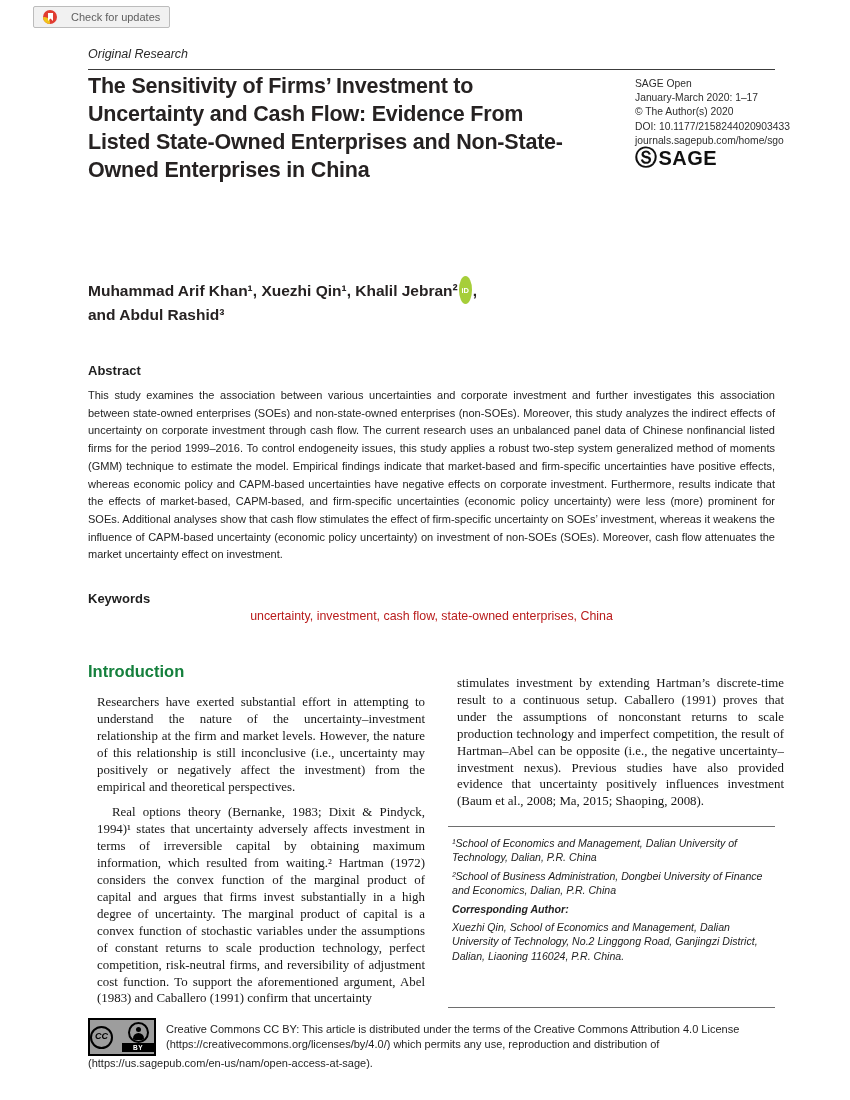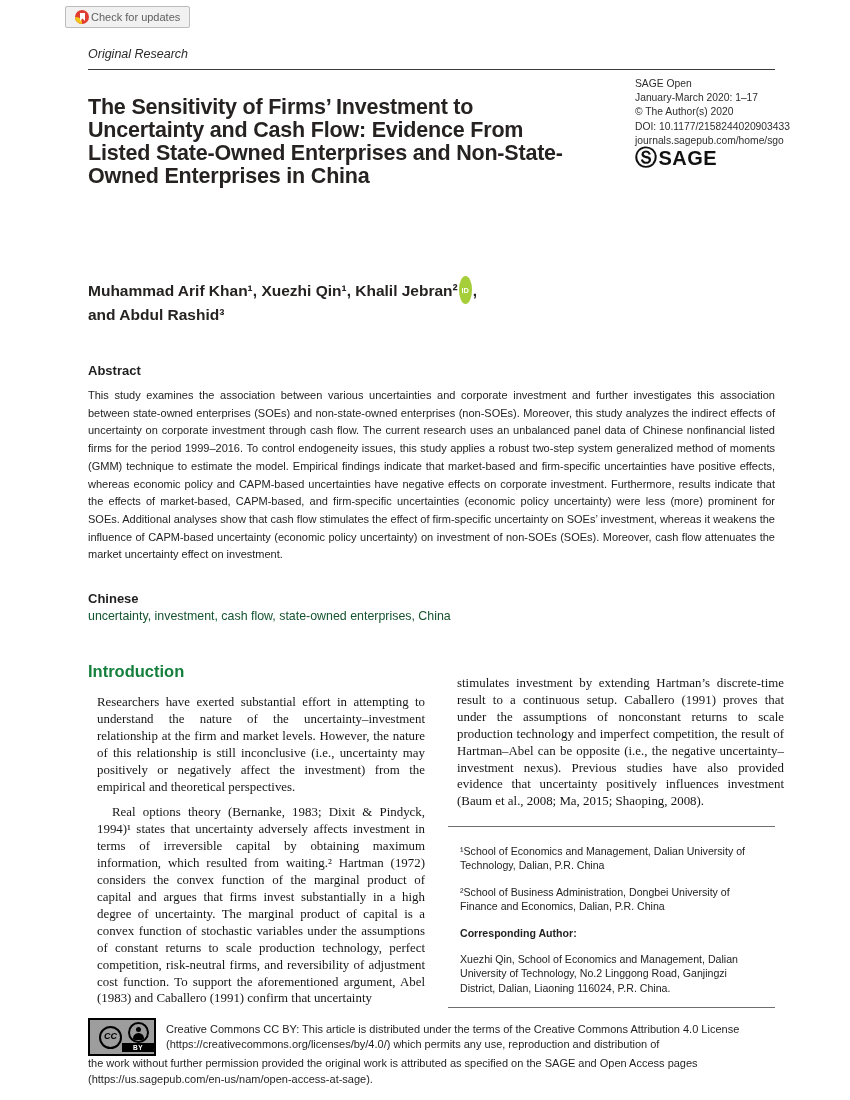--- a/index.html
+++ b/index.html
@@ -1,70 +1,70 @@
 <!DOCTYPE html>
 <html><head>
 <meta charset="utf-8">
 <style>
   html,body{margin:0;padding:0;background:#fff;}
   .page{position:relative;width:850px;height:1100px;background:#ffffff;overflow:hidden;
         font-family:"Liberation Sans",sans-serif;color:#1c1c1c;}
 
   
   .check-btn{position:absolute;left:33px;top:6px;height:22px;display:inline-flex;align-items:center;
-             gap:2px;padding:0 9px;background:#f1f1f1;border:1px solid #bcbcbc;border-radius:2px;
-             font-size:11px;color:#5f5f5f;cursor:pointer;margin-left:32px;}
+             gap:14px;padding:0 9px;background:#f1f1f1;border:1px solid #bcbcbc;border-radius:2px;
+             font-size:11px;color:#5f5f5f;cursor:pointer;}
   .crossmark{position:relative;width:14px;height:14px;border-radius:50%;background:#e03c31;overflow:hidden;flex:0 0 auto;}
   .crossmark::before{content:"";position:absolute;left:-4px;bottom:-4px;width:11px;height:11px;border-radius:50%;background:#f0c419;}
   .crossmark::after{content:"";position:absolute;left:5px;top:3px;width:5px;height:8px;background:#fff;
                     clip-path:polygon(0 0,100% 0,100% 100%,50% 68%,0 100%);}
   .section-label{position:absolute;left:88px;top:47px;font-size:12.5px;font-style:italic;color:#2a2a2a;}
   .rule-header{position:absolute;left:88px;top:69px;width:687px;height:1px;background:#3c3c3c;}
 
   
   .meta{position:absolute;left:635px;top:77px;width:170px;font-size:10.3px;line-height:14.2px;color:#2e2e2e;}
   .sage-logo{margin-top:3px;font-weight:bold;color:#111;letter-spacing:.5px;font-size:20px;display:flex;align-items:center;}
   .sage-logo .s-circ{font-size:22px;font-weight:bold;margin-right:1px;}
 
   
-  .title{position:absolute;left:88px;top:96px;width:478px;font-size:21.5px;line-height:23px;
+  .title{position:absolute;left:88px;top:72px;width:478px;font-size:21.5px;line-height:28px;
          font-weight:bold;color:#262222;letter-spacing:-.2px;}
   .authors{position:absolute;left:88px;top:276px;width:500px;font-size:15.5px;line-height:21px;
            font-weight:bold;color:#262222;}
   .authors .row{white-space:nowrap;}
   .orcid{display:inline-flex;align-items:center;justify-content:center;width:13px;height:28px;border-radius:50%;
          background:#a6ce39;color:#fff;font-size:7.5px;font-weight:bold;vertical-align:3px;margin:0 1px;cursor:pointer;}
 
   
   .abs-head{position:absolute;left:88px;top:363px;font-size:13px;font-weight:bold;color:#1f1f1f;}
   .abs-text{position:absolute;left:88px;top:387px;width:687px;font-size:11px;line-height:17.7px;
             text-align:justify;color:#242424;}
   .kw-head{position:absolute;left:88px;top:591px;font-size:13px;font-weight:bold;color:#1f1f1f;}
-  .kw-text{position:absolute;left:88px;top:609px;width:687px;font-size:12.4px;color:#14532d;}
+  .kw-text{position:absolute;left:88px;top:609px;width:687px;font-size:12.4px;color:#b91c1c;text-align:center;}
 
   
   .col-left{position:absolute;left:88px;top:662px;width:346px;}
   .col-right-para{position:absolute;left:448px;top:666px;width:327px;}
   .intro-head{font-size:16.5px;font-weight:bold;color:#15803d;margin:0 0 13px 0;}
   .body-serif{font-family:"Liberation Serif",serif;font-size:12.9px;line-height:16.9px;
               text-align:justify;color:#161616;margin:9px;}
   .body-serif.indent{text-indent:15px;}
 
   
   .fn-rule-top{position:absolute;left:448px;top:826px;width:327px;height:1px;background:#6e6e6e;}
   .fn-rule-bottom{position:absolute;left:448px;top:1007px;width:327px;height:1px;background:#6e6e6e;}
   .fn-block{position:absolute;left:448px;top:832px;width:327px;font-size:10.6px;line-height:14.4px;color:#232323;}
-  .fn-block p{margin:12px;}
+  .fn-block p{margin:4px;font-style:italic;}
   .corr-head{font-weight:bold;margin-top:10px;}
 
   
   .footer{position:absolute;left:88px;top:1018px;width:700px;font-size:11px;line-height:15.5px;color:#1f1f1f;}
   .footer-row{display:flex;align-items:center;gap:10px;}
   .cc-badge{width:64px;height:34px;background:#9d9d9d;border:2px solid #000;display:flex;flex:0 0 auto;}
-  .cc-cell-left{width:50%;display:flex;align-items:center;justify-content:flex-end;font-style:italic;}
+  .cc-cell-left{width:50%;display:flex;align-items:center;justify-content:flex-start;font-style:italic;}
   .cc-circle{width:23px;height:23px;border:2px solid #000;border-radius:50%;box-sizing:border-box;
              display:flex;align-items:center;justify-content:center;font-size:9px;font-weight:bold;color:#000;}
   .cc-cell-right{width:50%;display:flex;flex-direction:column;align-items:center;}
   .person-circle{width:21px;height:21px;border:2px solid #000;border-radius:50%;box-sizing:border-box;
                  margin-top:2px;display:flex;flex-direction:column;align-items:center;overflow:hidden;}
   .person-head{width:5px;height:5px;border-radius:50%;background:#000;margin-top:3px;}
   .person-body{width:11px;height:7px;border-radius:6px 6px 0 0;background:#000;margin-top:1px;}
   .by-strip{width:100%;height:9px;background:#000;color:#fff;font-size:6.5px;font-weight:bold;
             display:flex;align-items:center;justify-content:center;letter-spacing:.5px;}
 </style>
@@ -98,21 +98,21 @@
   <div class="authors">
     <div class="row">
       <span>Muhammad Arif Khan¹, Xuezhi Qin¹, Khalil Jebran²</span><span class="orcid">iD</span><span>,</span>
     </div>
     <div class="row">and Abdul Rashid³</div>
   </div>
 
   <div class="abs-head">Abstract</div>
   <div class="abs-text">This study examines the association between various uncertainties and corporate investment and further investigates this association between state-owned enterprises (SOEs) and non-state-owned enterprises (non-SOEs). Moreover, this study analyzes the indirect effects of uncertainty on corporate investment through cash flow. The current research uses an unbalanced panel data of Chinese nonfinancial listed firms for the period 1999–2016. To control endogeneity issues, this study applies a robust two-step system generalized method of moments (GMM) technique to estimate the model. Empirical findings indicate that market-based and firm-specific uncertainties have positive effects, whereas economic policy and CAPM-based uncertainties have negative effects on corporate investment. Furthermore, results indicate that the effects of market-based, CAPM-based, and firm-specific uncertainties (economic policy uncertainty) were less (more) prominent for SOEs. Additional analyses show that cash flow stimulates the effect of firm-specific uncertainty on SOEs’ investment, whereas it weakens the influence of CAPM-based uncertainty (economic policy uncertainty) on investment of non-SOEs (SOEs). Moreover, cash flow attenuates the market uncertainty effect on investment.</div>
 
-  <div class="kw-head">Chinese</div>
+  <div class="kw-head">Keywords</div>
   <div class="kw-text">uncertainty, investment, cash flow, state-owned enterprises, China</div>
 
   <div class="col-left">
     <h2 class="intro-head">Introduction</h2>
     <p class="body-serif">Researchers have exerted substantial effort in attempting to understand the nature of the uncertainty–investment relationship at the firm and market levels. However, the nature of this relationship is still inconclusive (i.e., uncertainty may positively or negatively affect the investment) from the empirical and theoretical perspectives.</p>
     <p class="body-serif indent">Real options theory (Bernanke, 1983; Dixit &amp; Pindyck, 1994)¹ states that uncertainty adversely affects investment in terms of irreversible capital by obtaining maximum information, which resulted from waiting.² Hartman (1972) considers the convex function of the marginal product of capital and argues that firms invest substantially in a high degree of uncertainty. The marginal product of capital is a convex function of stochastic variables under the assumptions of constant returns to scale production technology, perfect competition, risk-neutral firms, and reversibility of adjustment cost function. To support the aforementioned argument, Abel (1983) and Caballero (1991) confirm that uncertainty</p>
   </div>
 
   <p class="col-right-para body-serif">stimulates investment by extending Hartman’s discrete-time result to a continuous setup. Caballero (1991) proves that under the assumptions of nonconstant returns to scale production technology and imperfect competition, the result of Hartman–Abel can be opposite (i.e., the negative uncertainty–investment nexus). Previous studies have also provided evidence that uncertainty positively influences investment (Baum et al., 2008; Ma, 2015; Shaoping, 2008).</p>
 
@@ -137,17 +137,16 @@
             <div class="person-body"></div>
           </div>
           <div class="by-strip">BY</div>
         </div>
       </div>
       <div>
         <div>Creative Commons CC BY: This article is distributed under the terms of the Creative Commons Attribution 4.0 License</div>
         <div>(https://creativecommons.org/licenses/by/4.0/) which permits any use, reproduction and distribution of</div>
       </div>
     </div>
-    <div>the work without further permission provided the original work is attributed as specified on the SAGE and Open Access pages</div>
     <div>(https://us.sagepub.com/en-us/nam/open-access-at-sage).</div>
   </div>
 
 </div>
 
 </body></html>

